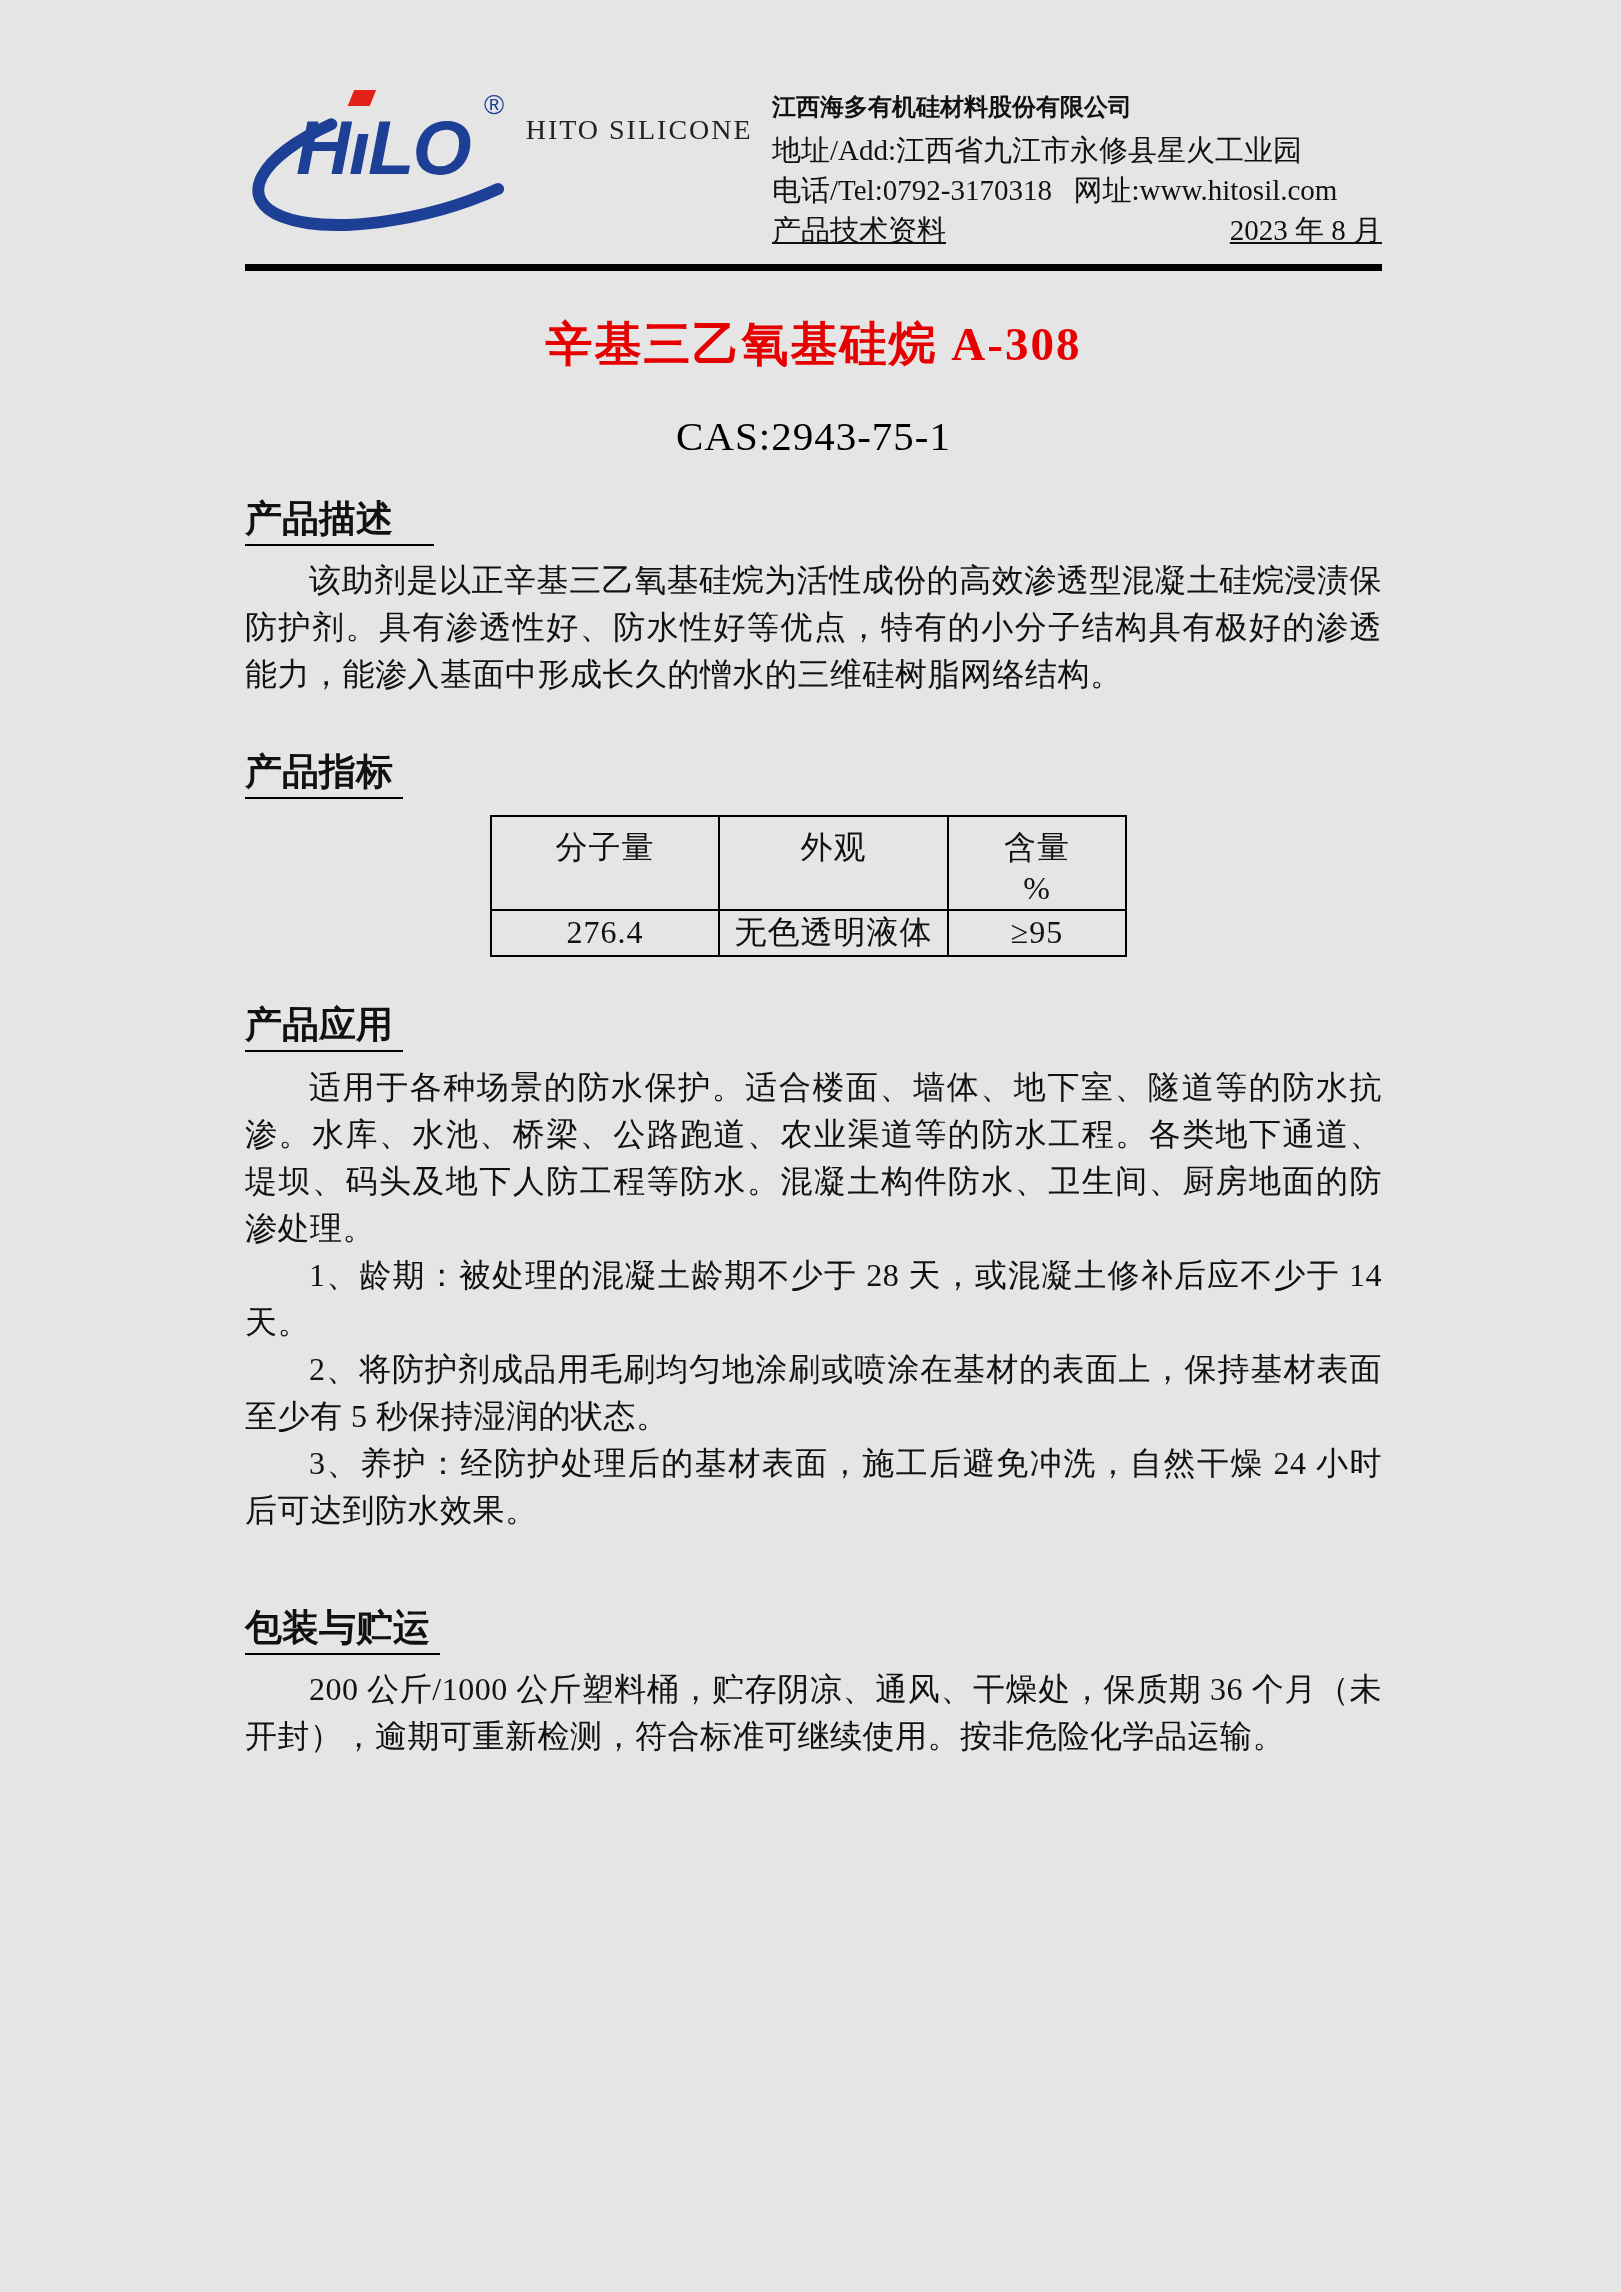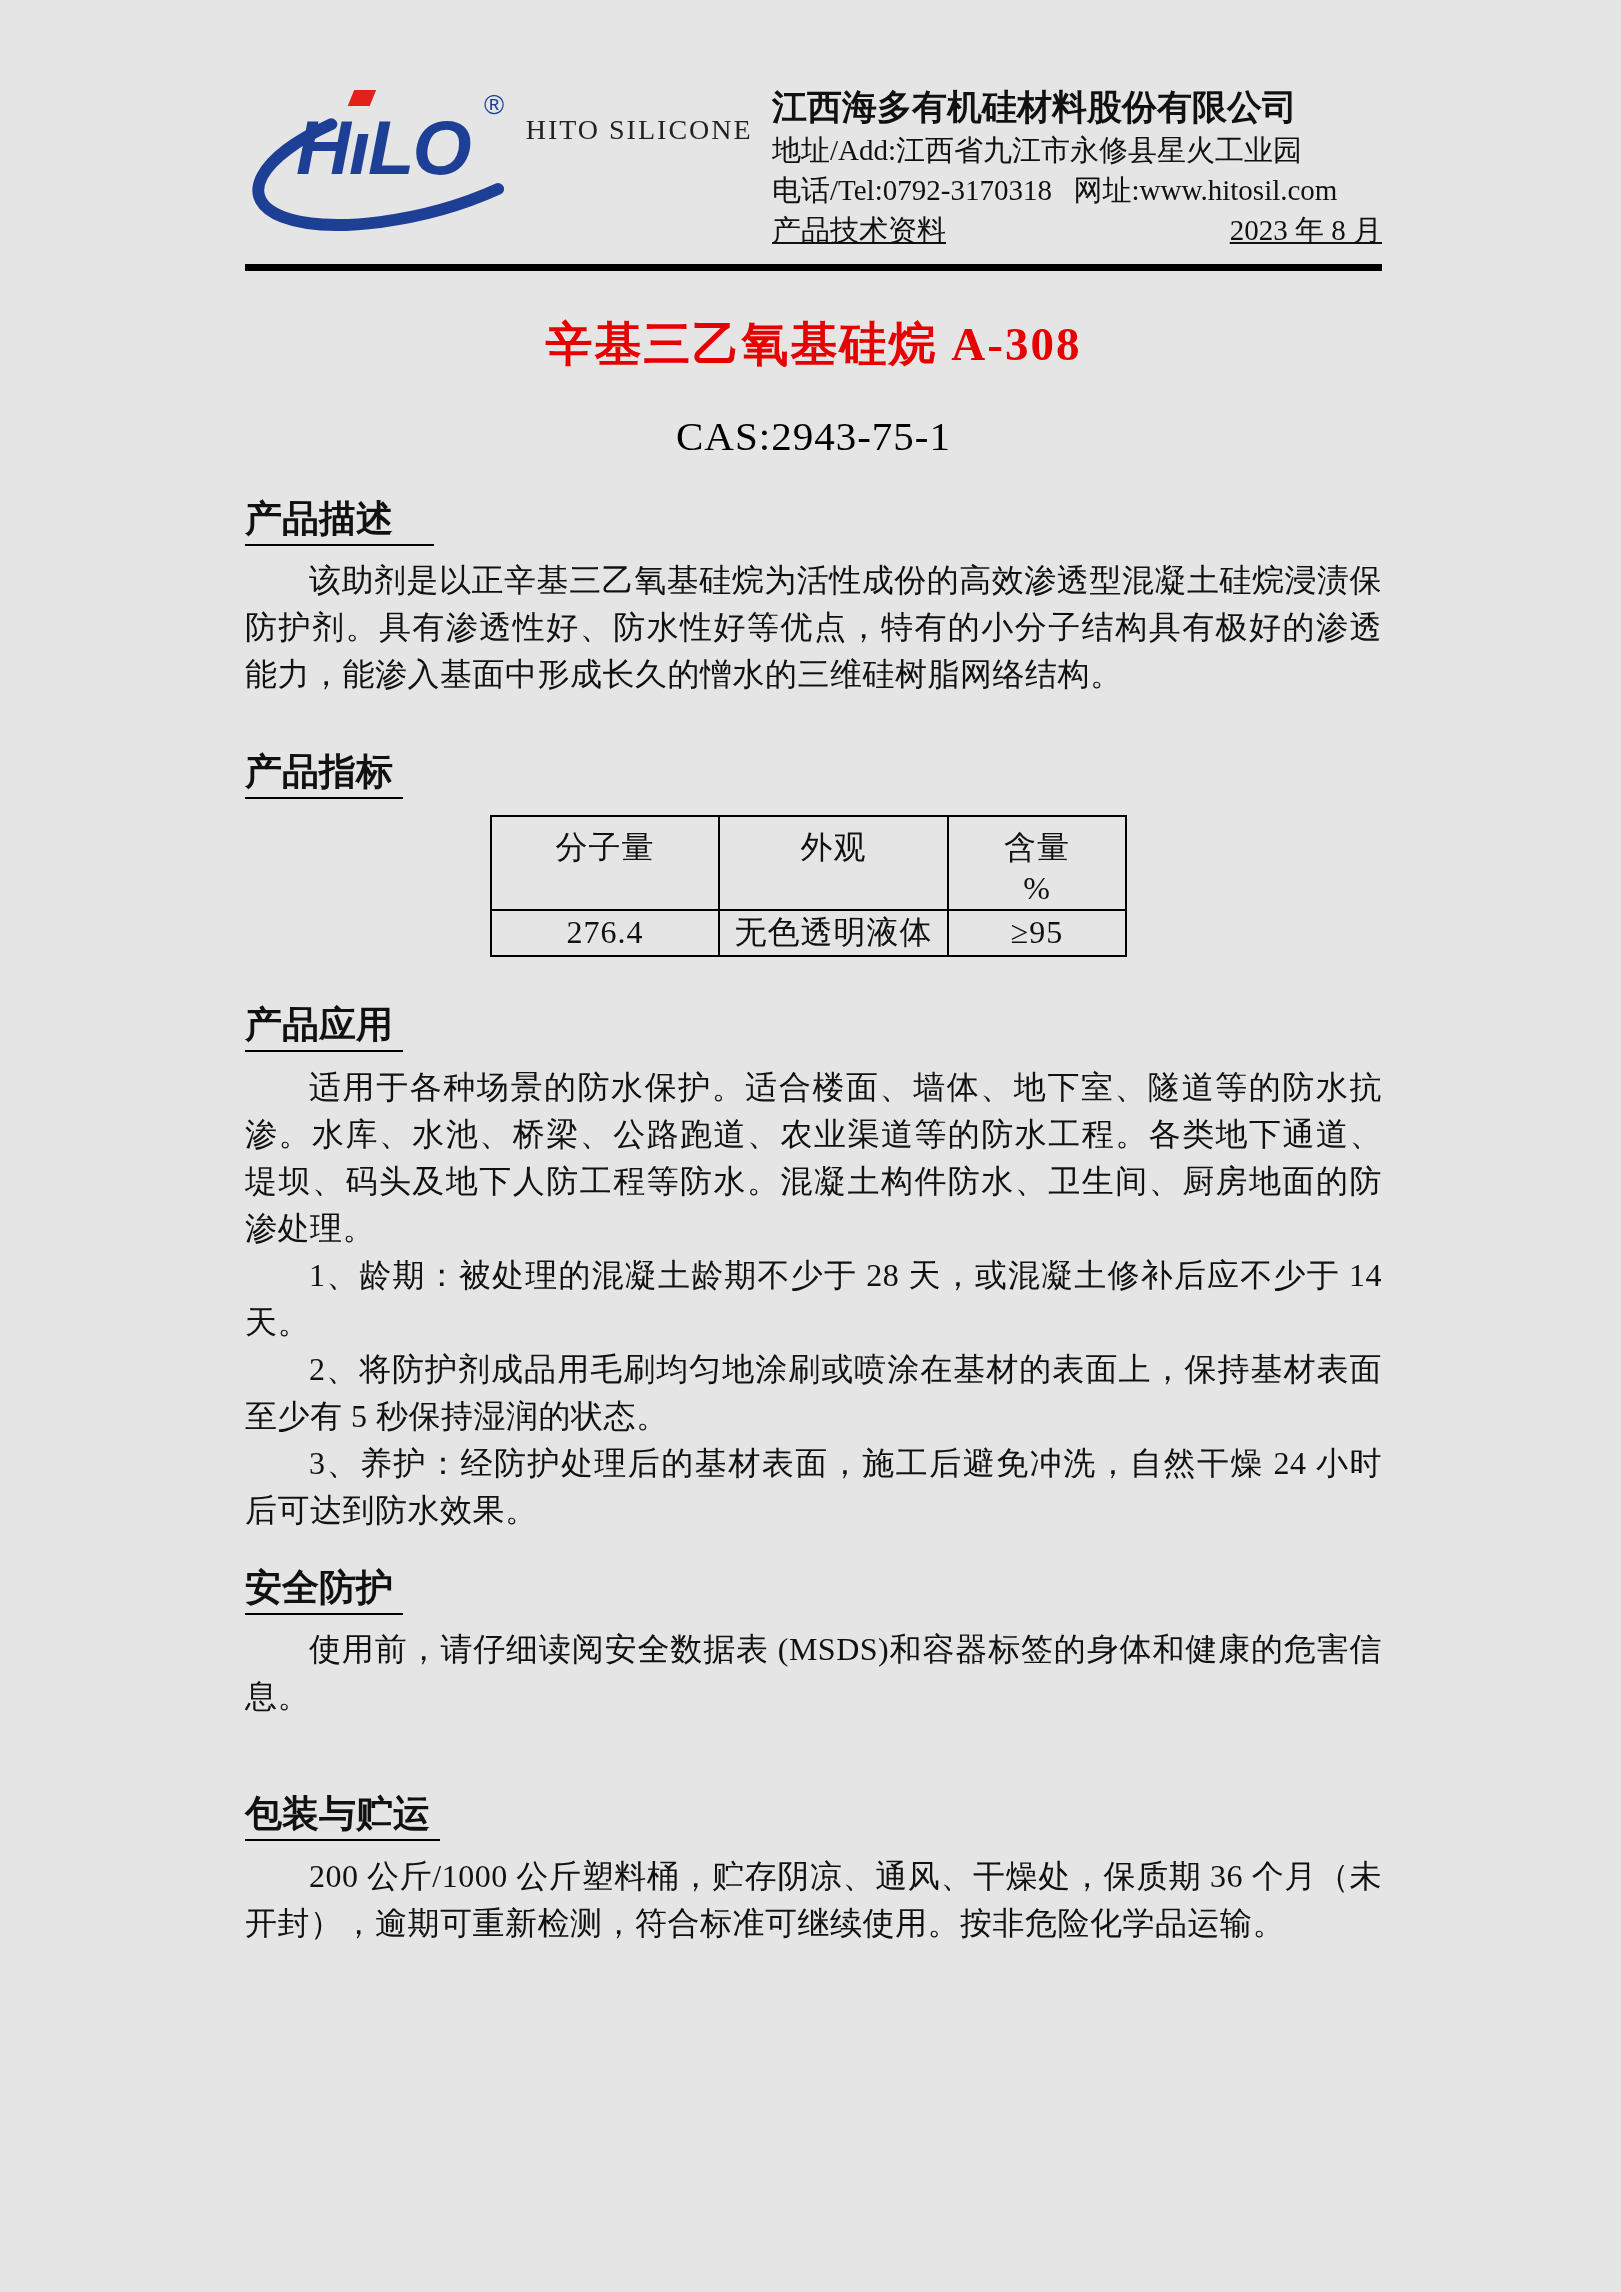--- a/index.html
+++ b/index.html
@@ -45,21 +45,21 @@
   .brand { margin-left: 15.7px; padding-top: 27.4px; flex: 0 0 auto; }
   .brand-cn {
     font-size: 61px; line-height: 71px; font-weight: bold;
     letter-spacing: 5.9px; color: #3b3b3b;
   }
   .brand-en {
     margin-top: 3.9px;
     font-size: 28px; letter-spacing: 2px; color: #222;
   }
   .company { margin-left: auto; width: 610px; padding-top: 2px; }
-  .company-name { font-size: 35px; font-weight: bold; line-height: 45px; }
+  .company-name { font-size: 24px; font-weight: bold; line-height: 45px; }
   .company-line { font-size: 29px; line-height: 40px; }
   .company-line .gap { margin-left: 21.6px; }
   .company-meta { display: flex; justify-content: space-between; font-size: 29px; line-height: 40px; text-decoration: underline; }
   .header-rule { height: 6.9px; background: #000; margin-top: 13.7px; }
 
   
   .doc-title {
     margin-top: 45px;
     text-align: center;
     font-size: 47px; line-height: 57px; font-weight: bold;
@@ -185,24 +185,20 @@
   </div>
 
   <div class="sec">
     <span class="sec-heading u-short mt-sec-app">产品应用</span>
     <p class="para mt-para">适用于各种场景的防水保护。适合楼面、墙体、地下室、隧道等的防水抗渗。水库、水池、桥梁、公路跑道、农业渠道等的防水工程。各类地下通道、堤坝、码头及地下人防工程等防水。混凝土构件防水、卫生间、厨房地面的防渗处理。</p>
     <p class="para">1、龄期：被处理的混凝土龄期不少于 28 天，或混凝土修补后应不少于 14 天。</p>
     <p class="para">2、将防护剂成品用毛刷均匀地涂刷或喷涂在基材的表面上，保持基材表面至少有 5 秒保持湿润的状态。</p>
     <p class="para">3、养护：经防护处理后的基材表面，施工后避免冲洗，自然干燥 24 小时后可达到防水效果。</p>
   </div>
 
-  <div class="sec">
-    <span class="sec-heading u-short mt-sec-safe">安全防护</span>
-    <p class="para mt-para">使用前，请仔细读阅安全数据表 (MSDS)和容器标签的身体和健康的危害信息。</p>
-  </div>
 
   <div class="sec">
     <span class="sec-heading u-short mt-sec-pack">包装与贮运</span>
     <p class="para mt-para">200 公斤/1000 公斤塑料桶，贮存阴凉、通风、干燥处，保质期 36 个月（未开封），逾期可重新检测，符合标准可继续使用。按非危险化学品运输。</p>
   </div>
 
 </div>
 
 
 </body></html>

